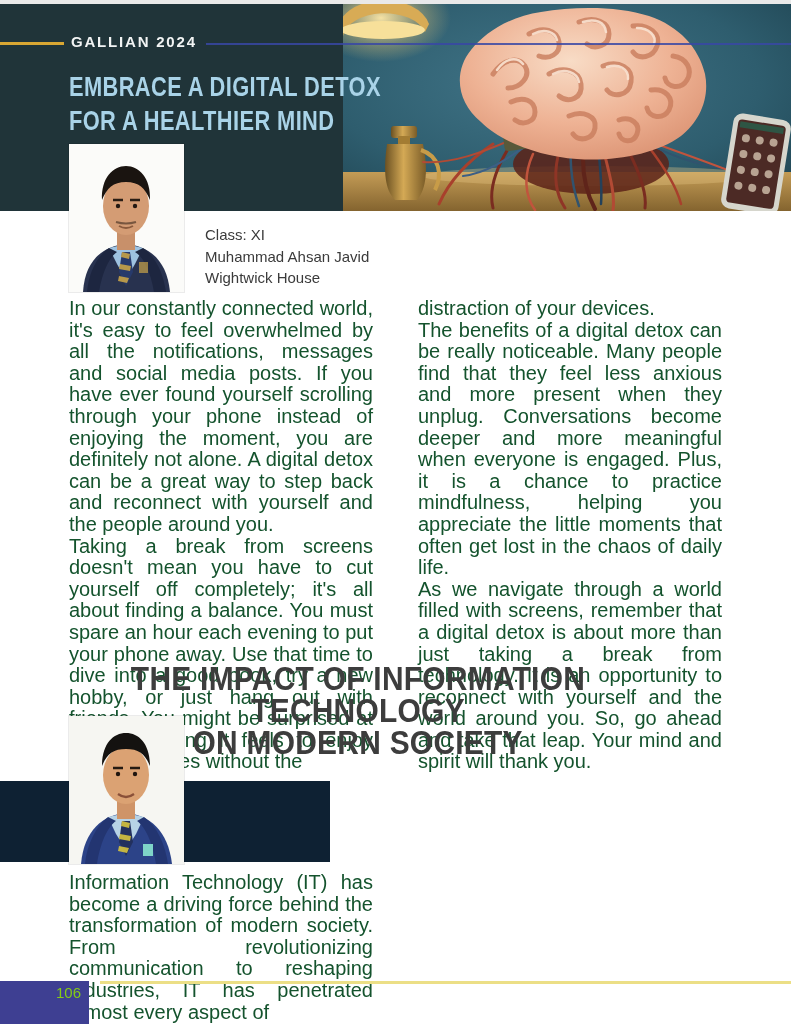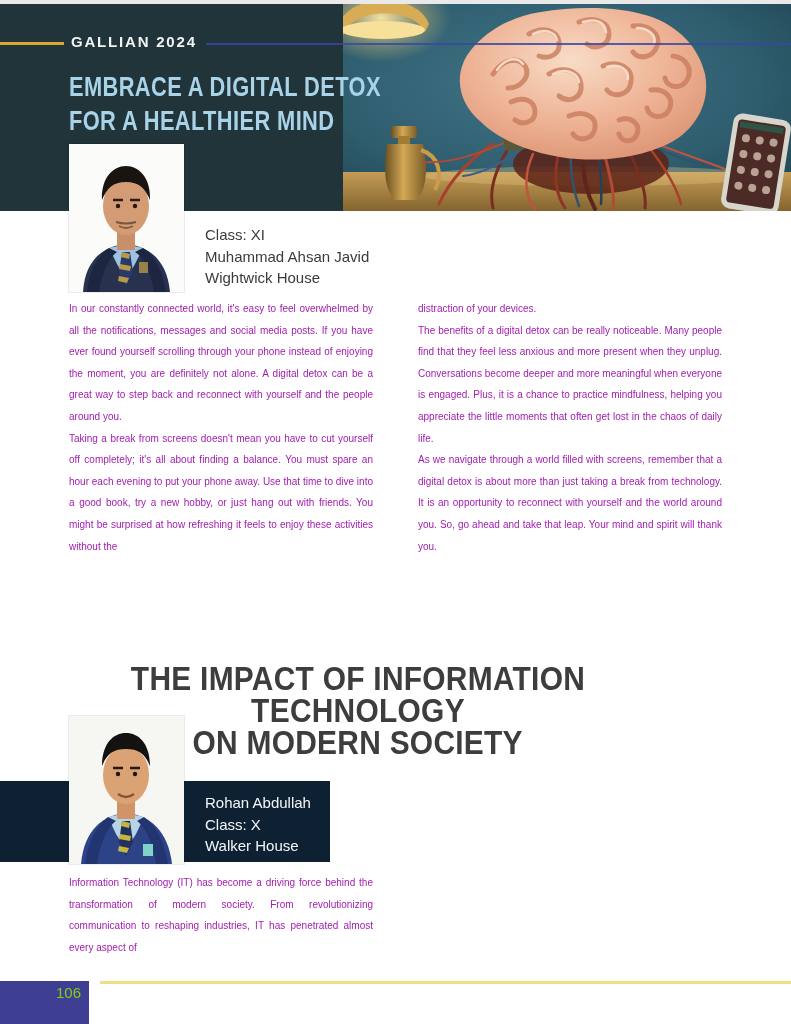--- a/index.html
+++ b/index.html
@@ -75,22 +75,22 @@
   
   .cols {
     position: absolute; left: 69px;
     width: 653px; display: flex; justify-content: space-between;
   }
   .cols1 { top: 294px; }
   .cols2 { top: 868px; flex-direction: column; }
   .col { width: 304px; }
   .col p {
     text-align: justify;
-    font-size: 10px; line-height: 21.6px;
-    color: #a21caf;
+    font-size: 20px; line-height: 21.6px;
+    color: #14532d;
   }
   
   .article2-title {
     position: absolute; left: 0; top: 658px;
     width: 716px; text-align: center;
     color: #3d3d3d; font-weight: bold;
     font-size: 34px; line-height: 32px;
     z-index: 1;
   }
   .article2-title .squeeze {
@@ -302,25 +302,20 @@
     <rect x="74" y="128" width="10" height="12" fill="#7fd4c8"></rect>
     <rect x="48" y="85" width="18" height="18" fill="#cf9468"></rect>
     <ellipse cx="57" cy="59" rx="23" ry="29" fill="#dba273"></ellipse>
     <path d="M33,50 C33,28 44,17 57,17 C70,17 81,28 81,50 C76,38 70,33 57,33 C44,33 38,38 33,50 Z" fill="#141210"></path>
     <path d="M44,52 h10 M61,52 h10" stroke="#241a12" stroke-width="2.5"></path>
     <circle cx="49" cy="58" r="2.2" fill="#20150f"></circle>
     <circle cx="66" cy="58" r="2.2" fill="#20150f"></circle>
     <path d="M49,78 q8,6 16,0" stroke="#8a5038" stroke-width="2.2" fill="none"></path>
   </svg>
 
-  <div class="author2">
-    <div>Rohan Abdullah</div>
-    <div>Class: X</div>
-    <div>Walker House</div>
-  </div>
 
   <div class="cols cols2">
     <div class="col">
       <p>Information Technology (IT) has become a driving force behind the transformation of modern society. From revolutionizing communication to reshaping industries, IT has penetrated almost every aspect of</p>
     </div>
   </div>
 
   <div class="footer-rule"></div>
   <div class="footer-box">
     <span>106</span>

